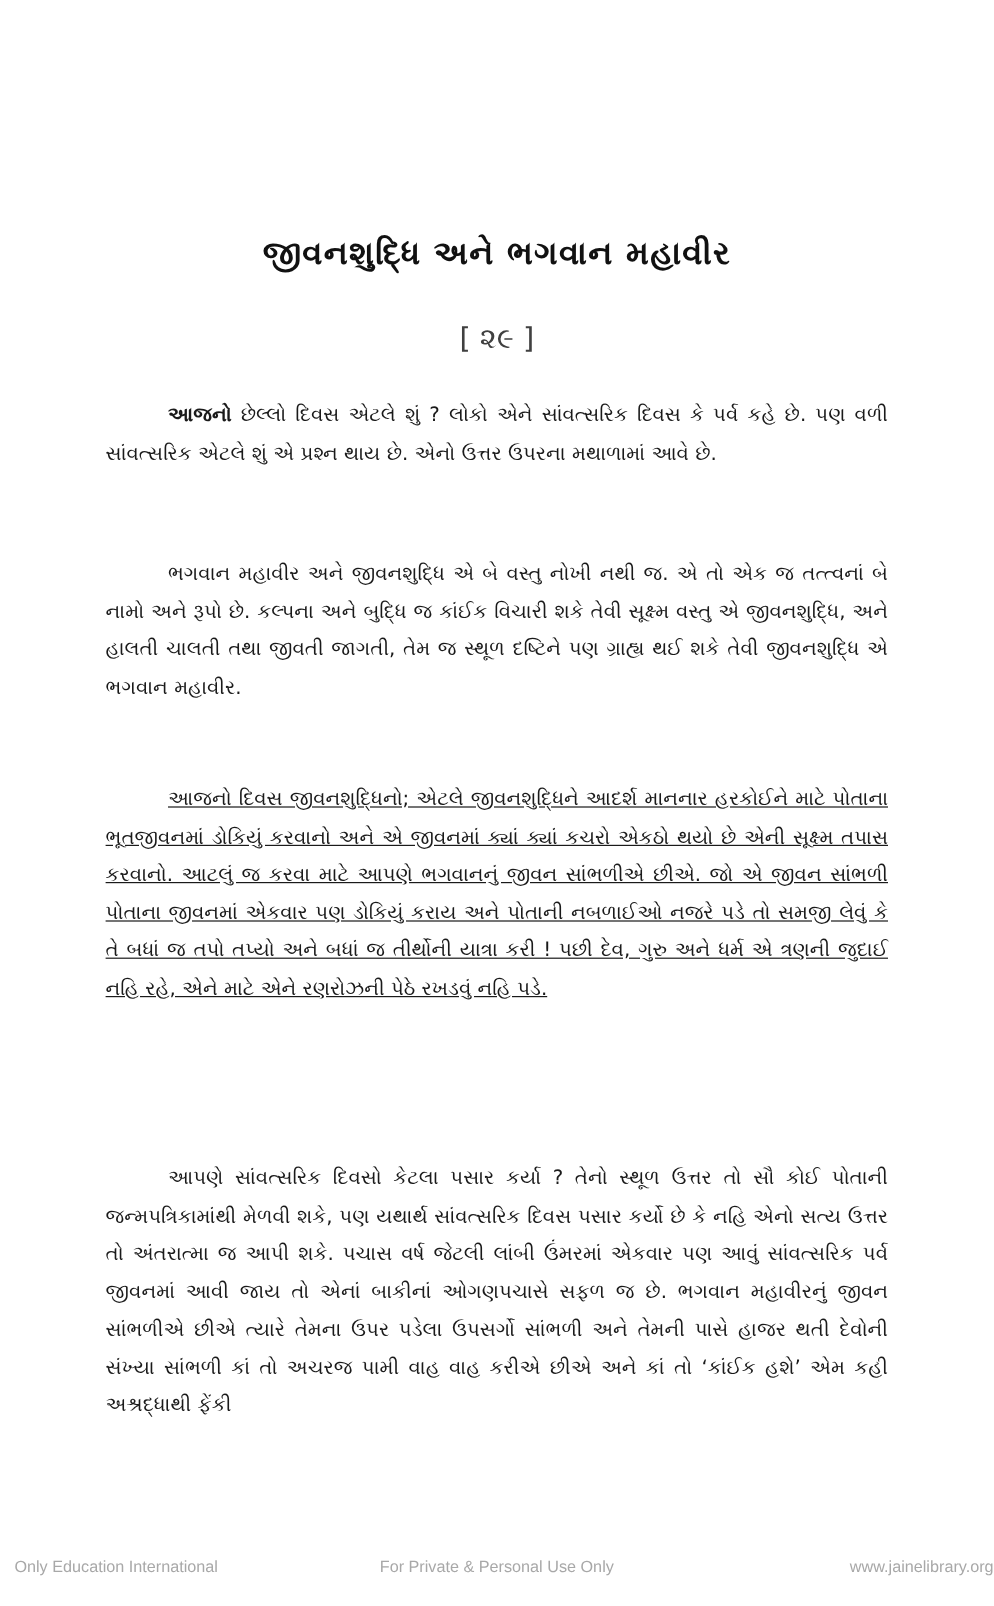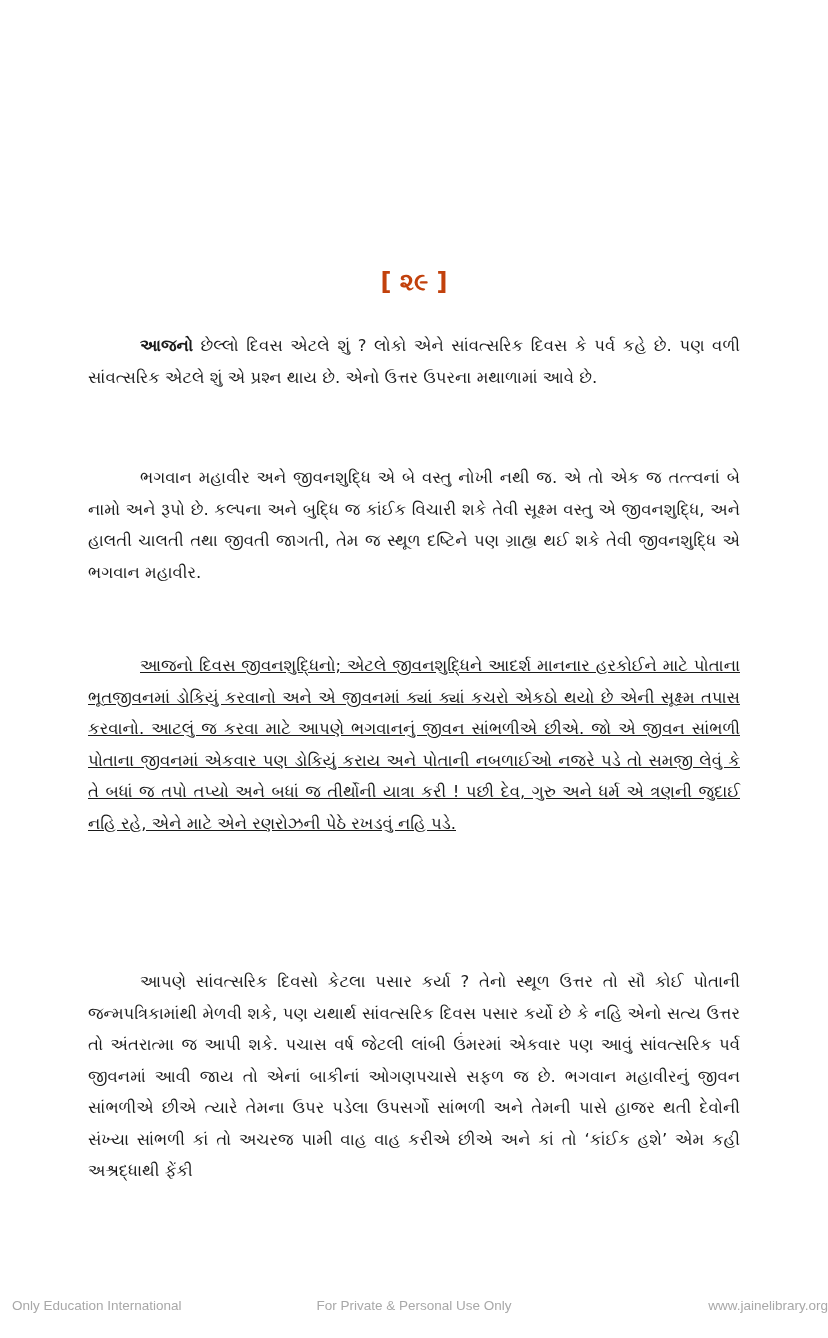--- a/index.html
+++ b/index.html
@@ -2,41 +2,42 @@
 <html><head>
   <meta charset="utf-8">
   <style>
     html, body { margin: 0; padding: 0; background: #ffffff; }
     body { width: 828px; height: 1338px; position: relative; overflow: hidden;
            font-family: "DejaVu Sans", sans-serif; color: #1a1a1a; }
     .page { position: absolute; left: 0; top: 0; width: 828px; height: 1338px; }
     .title { position: absolute; top: 196px; left: 0; width: 828px; text-align: center;
              font-size: 27px; font-weight: bold; letter-spacing: 1px; color: #111; }
     .chapter { position: absolute; top: 268px; left: 0; width: 828px; text-align: center;
-               font-size: 24px; font-weight: bold; color: #c2410c; }
+               font-size: 24px; font-weight: normal; color: #404040; }
     .body { position: absolute; left: 88px; width: 652px; }
     .para { margin: 0; font-size: 16.5px; line-height: 31.5px; text-align: justify;
             text-indent: 52px; color: #1a1a1a; }
     .p1 { top: 330px; }
     .p2 { top: 462px; }
     .p3 { top: 650px; text-decoration: underline; }
     .p4 { top: 966px; }
     .lead { font-weight: bold; }
     .footer { position: absolute; top: 1298px; left: 0; width: 828px; height: 20px;
               font-family: "Liberation Sans", sans-serif; font-size: 13.5px; color: #a8a8a8; }
     .footer span { position: absolute; top: 0; }
     .f-left { left: 12px; }
     .f-center { left: 0; width: 828px; text-align: center; }
     .f-right { right: 0; }
   </style>
 </head>
 <body>
 
 <div class="page">
 
+  <div class="title">જીવનશુદ્ધિ અને ભગવાન મહાવીર</div>
   <div class="chapter">[ ૨૯ ]</div>
 
   <div class="body p1">
     <p class="para"><span class="lead">આજનો</span><span> છેલ્લો દિવસ એટલે શું ? લોકો એને સાંવત્સરિક દિવસ કે પર્વ કહે છે. પણ વળી સાંવત્સરિક એટલે શું એ પ્રશ્ન થાય છે. એનો ઉત્તર ઉપરના મથાળામાં આવે છે.</span></p>
   </div>
 
   <div class="body p2">
     <p class="para"><span>ભગવાન મહાવીર અને જીવનશુદ્ધિ એ બે વસ્તુ નોખી નથી જ. એ તો એક જ તત્ત્વનાં બે નામો અને રૂપો છે. કલ્પના અને બુદ્ધિ જ કાંઈક વિચારી શકે તેવી સૂક્ષ્મ વસ્તુ એ જીવનશુદ્ધિ, અને હાલતી ચાલતી તથા જીવતી જાગતી, તેમ જ સ્થૂળ દષ્ટિને પણ ગ્રાહ્ય થઈ શકે તેવી જીવનશુદ્ધિ એ ભગવાન મહાવીર.</span></p>
   </div>
 

